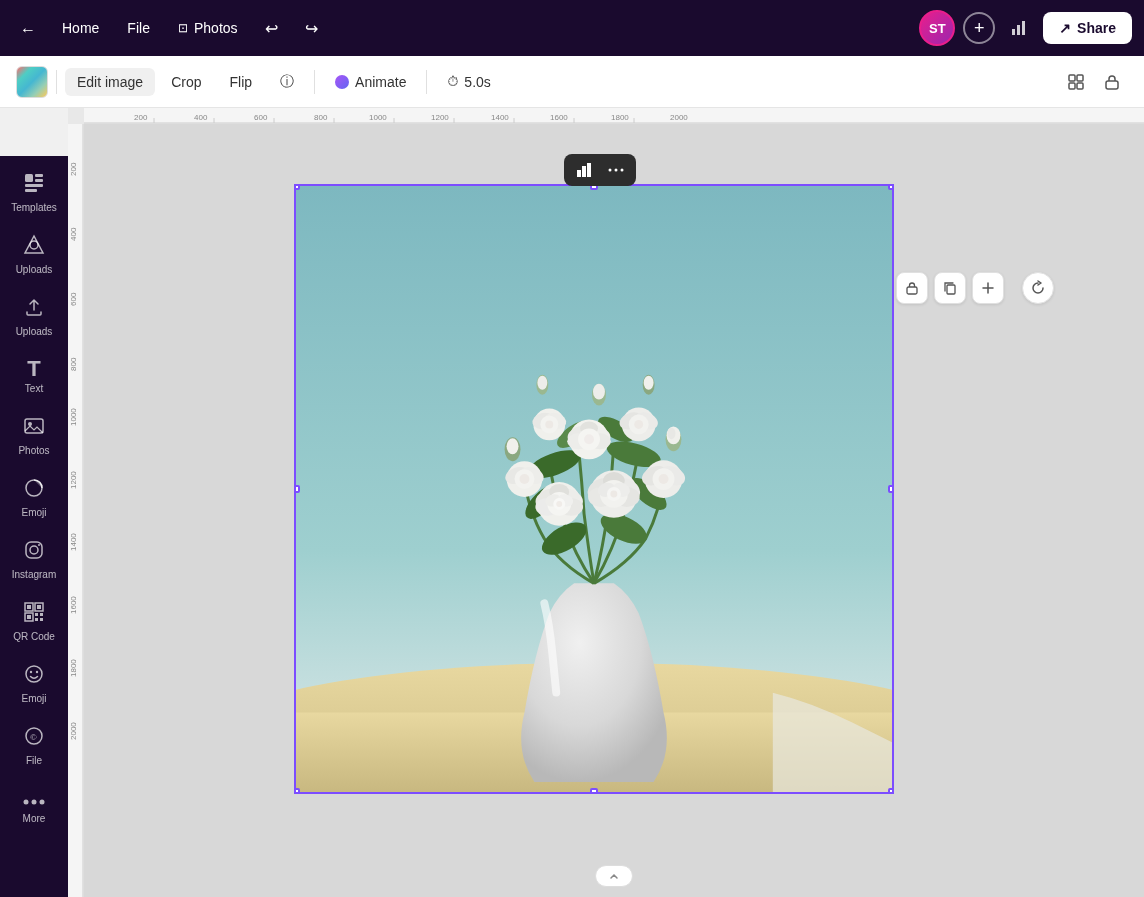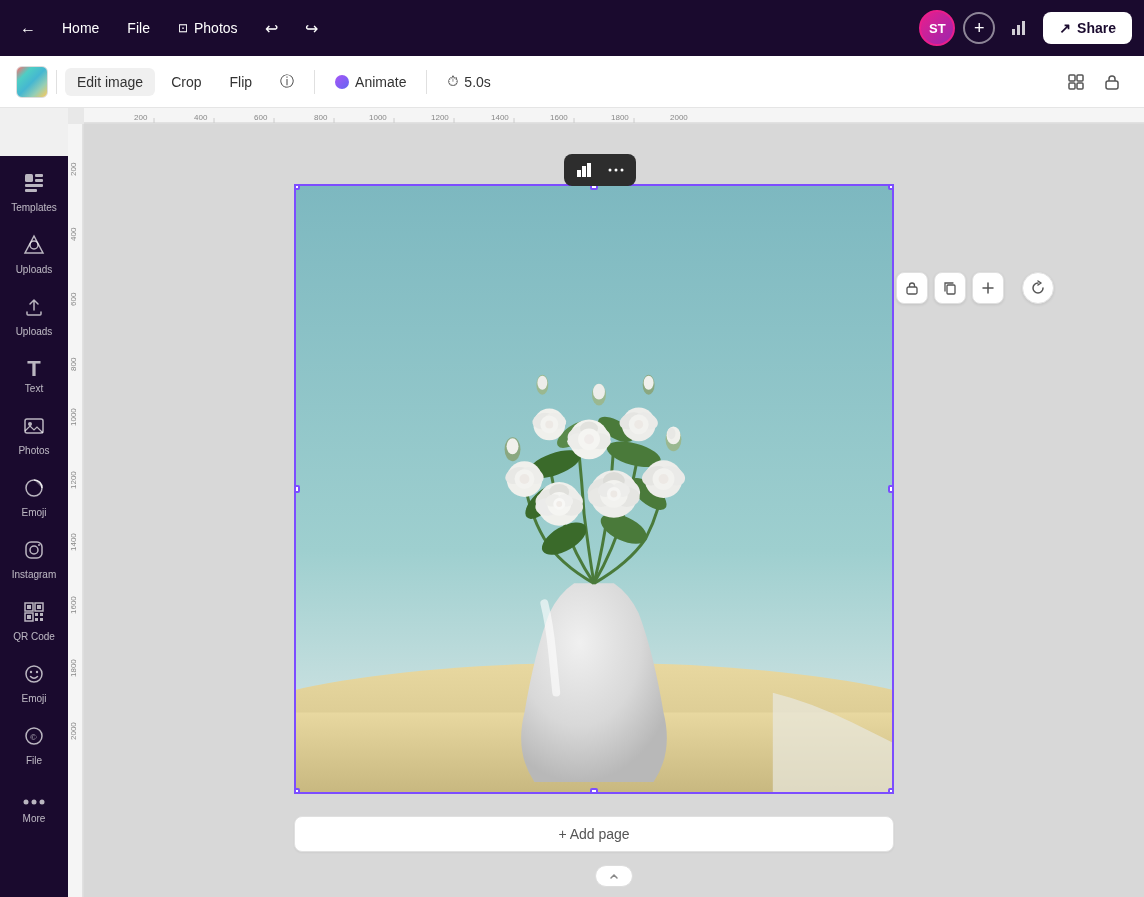--- a/index.html
+++ b/index.html
@@ -739,21 +739,20 @@
         <div class="selection-handle" style="top:-4px;left:-4px;"></div>
         <div class="selection-handle" style="top:-4px;left:calc(50% - 4px);"></div>
         <div class="selection-handle" style="top:-4px;right:-4px;"></div>
         <div class="selection-handle" style="top:calc(50% - 4px);left:-4px;"></div>
         <div class="selection-handle" style="top:calc(50% - 4px);right:-4px;"></div>
         <div class="selection-handle" style="bottom:-4px;left:-4px;"></div>
         <div class="selection-handle" style="bottom:-4px;left:calc(50% - 4px);"></div>
         <div class="selection-handle" style="bottom:-4px;right:-4px;"></div>
       </div>
 
-      <button class="add-page-btn">+ Add page</button>
 
       <div class="page-indicator">
         <svg width="12" height="12" viewBox="0 0 12 12" fill="none">
           <path d="M3 8l3-3 3 3" stroke="#888" stroke-width="1.5" stroke-linecap="round"></path>
         </svg>
       </div>
     </div>
   </div>
 </div>
 

